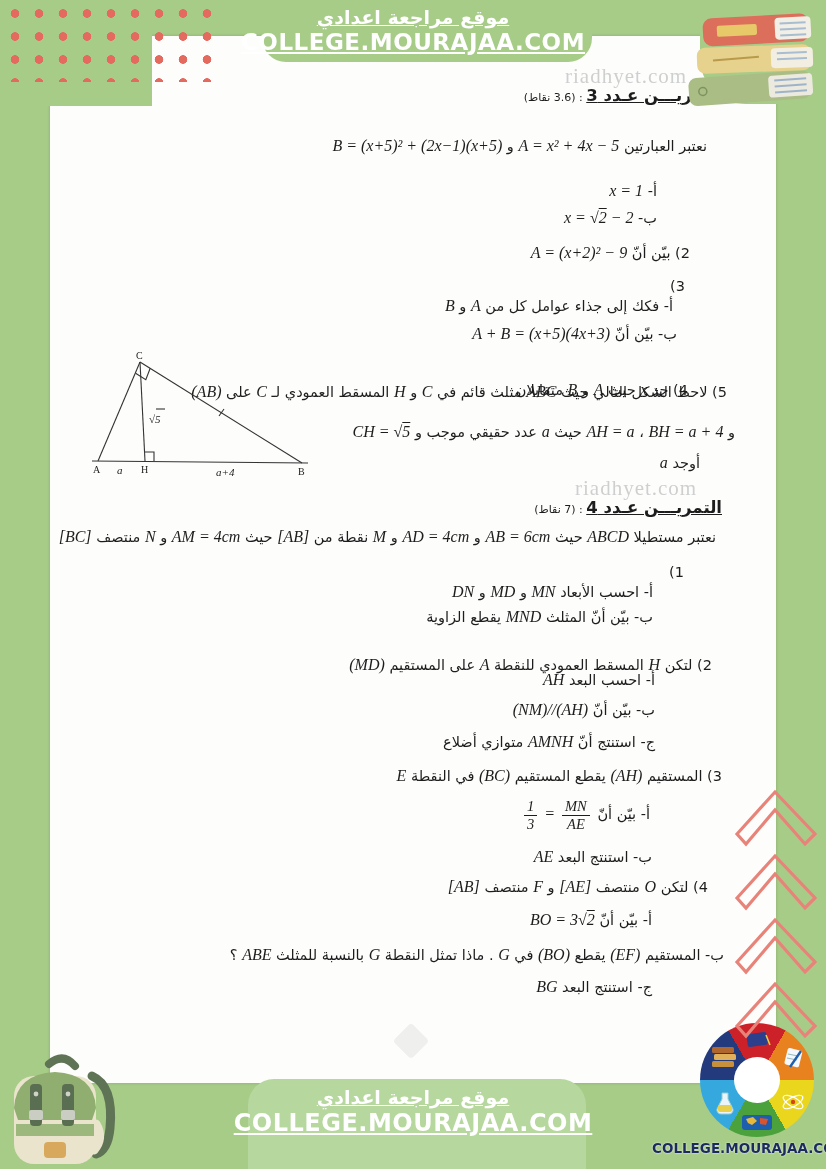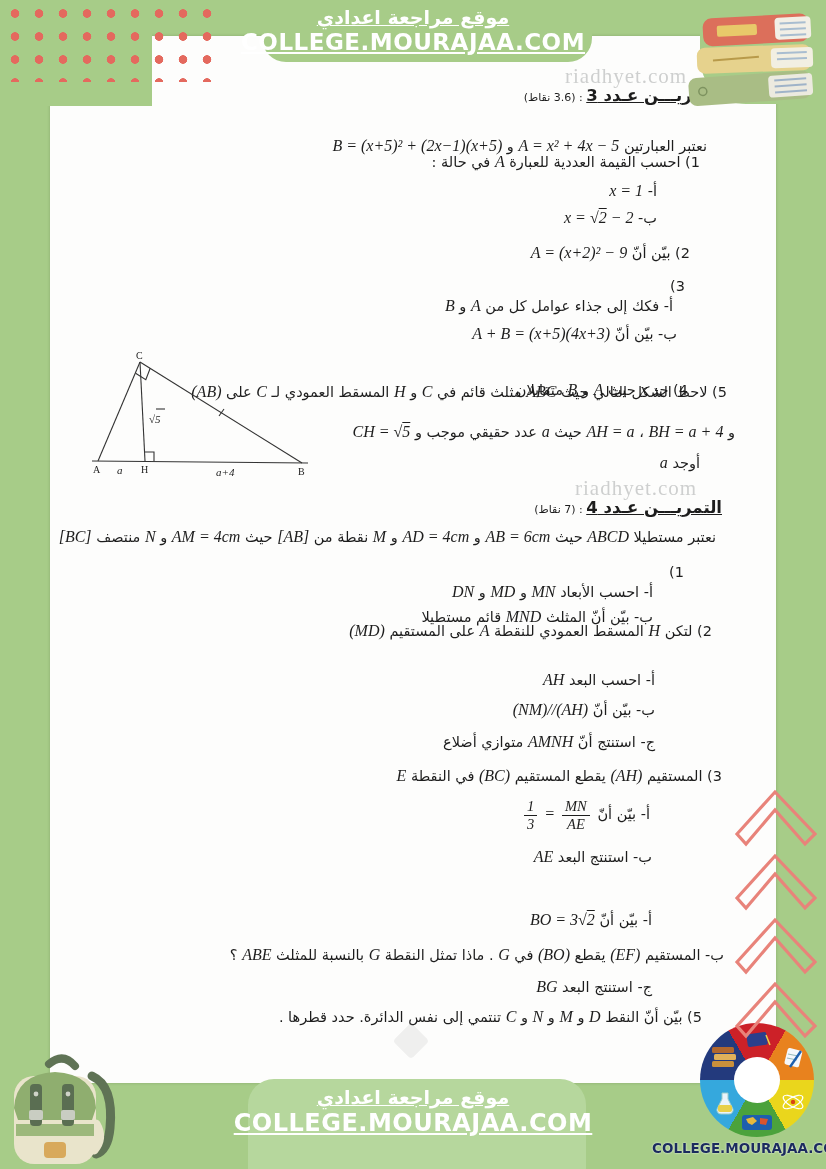--- a/index.html
+++ b/index.html
@@ -67,21 +67,20 @@
 <div class="page">
 
   <div class="paper">
 
     <div class="wm" style="left:515px;top:28px;">riadhyet.com</div>
 
     <div class="line title-line" style="top:50px;right:54px;">
       <span class="t ar">التمريـــن عـدد 3</span><span class="pts ar"> : (3.6 نقاط)</span>
     </div>
     <div class="line" style="top:85px;right:69px;margin-top:16px;"><span class="ar">نعتبر العبارتين </span><span class="math">A = x² + 4x − 5</span><span class="ar"> و </span><span class="math">B = (x+5)² + (2x−1)(x+5)</span></div>
-    <div class="line" style="top:117px;right:76px;"><span class="ar">1) احسب القيمة العددية للعبارة </span><span class="math">A</span><span class="ar"> في حالة :</span></div>
     <div class="line" style="top:146px;right:119px;margin-left:16px;"><span class="ar">أ- </span><span class="math">x = 1</span></div>
     <div class="line" style="top:173px;right:119px;"><span class="ar">ب- </span><span class="math">x = </span><span class="math">√<span class="ov">2</span></span><span class="math"> − 2</span></div>
     <div class="line" style="top:208px;right:86px;"><span class="ar">2) بيّن أنّ </span><span class="math">A = (x+2)² − 9</span></div>
     <div class="line" style="top:242px;right:91px;"><span class="ar">3)</span></div>
     <div class="line" style="top:261px;right:103px;"><span class="ar">أ- فكك إلى جذاء عوامل كل من </span><span class="math">A</span><span class="ar"> و </span><span class="math">B</span></div>
     <div class="line" style="top:289px;right:99px;"><span class="ar">ب- بيّن أنّ </span><span class="math">A + B = (x+5)(4x+3)</span></div>
     <div class="line" style="top:321px;right:88px;margin-top:24px;"><span class="ar">4) جد </span><span class="math">x</span><span class="ar"> حيث </span><span class="math">A</span><span class="ar"> و </span><span class="math">B</span><span class="ar"> متقابلان</span></div>
     <div class="line" style="top:347px;right:49px;"><span class="ar">5) لاحظ الشكل التالي حيث </span><span class="math">ABC</span><span class="ar"> مثلث قائم في </span><span class="math">C</span><span class="ar"> و </span><span class="math">H</span><span class="ar"> المسقط العمودي لـ </span><span class="math">C</span><span class="ar"> على </span><span class="math">(AB)</span></div>
     <div class="line" style="top:387px;right:41px;"><span class="ar">و </span><span class="math">AH = a</span><span class="ar"> ، </span><span class="math">BH = a + 4</span><span class="ar"> حيث </span><span class="math">a</span><span class="ar"> عدد حقيقي موجب و </span><span class="math">CH = </span><span class="math">√<span class="ov">5</span></span></div>
     <div class="line" style="top:418px;right:76px;"><span class="ar">أوجد </span><span class="math">a</span></div>
@@ -107,38 +106,38 @@
     </svg>
 
     <div class="wm" style="left:525px;top:440px;">riadhyet.com</div>
 
     <div class="line title-line" style="top:462px;right:54px;">
       <span class="t ar">التمريـــن عـدد 4</span><span class="pts ar"> : (7 نقاط)</span>
     </div>
     <div class="line" style="top:492px;right:60px;"><span class="ar">نعتبر مستطيلا </span><span class="math">ABCD</span><span class="ar"> حيث </span><span class="math">AB = 6cm</span><span class="ar"> و </span><span class="math">AD = 4cm</span><span class="ar"> و </span><span class="math">M</span><span class="ar"> نقطة من </span><span class="math">[AB]</span><span class="ar"> حيث </span><span class="math">AM = 4cm</span><span class="ar"> و </span><span class="math">N</span><span class="ar"> منتصف </span><span class="math">[BC]</span></div>
     <div class="line" style="top:528px;right:92px;"><span class="ar">1)</span></div>
     <div class="line" style="top:547px;right:123px;"><span class="ar">أ- احسب الأبعاد </span><span class="math">MN</span><span class="ar"> و </span><span class="math">MD</span><span class="ar"> و </span><span class="math">DN</span></div>
-    <div class="line" style="top:572px;right:123px;"><span class="ar">ب- بيّن أنّ المثلث </span><span class="math">MND</span><span class="ar"> قائم مستطيلا</span></div>
-    <div class="line" style="top:586px;right:64px;"><span class="ar">2) لتكن </span><span class="math">H</span><span class="ar"> المسقط العمودي للنقطة </span><span class="math">A</span><span class="ar"> على المستقيم </span><span class="math">(MD)</span></div>
+    <div class="line" style="top:572px;right:123px;"><span class="ar">ب- بيّن أنّ المثلث </span><span class="math">MND</span><span class="ar"> يقطع الزاوية</span></div>
+    <div class="line" style="top:620px;right:64px;"><span class="ar">2) لتكن </span><span class="math">H</span><span class="ar"> المسقط العمودي للنقطة </span><span class="math">A</span><span class="ar"> على المستقيم </span><span class="math">(MD)</span></div>
     <div class="line" style="top:635px;right:121px;"><span class="ar">أ- احسب البعد </span><span class="math">AH</span></div>
     <div class="line" style="top:665px;right:121px;"><span class="ar">ب- بيّن أنّ </span><span class="math">(NM)//(AH)</span></div>
     <div class="line" style="top:697px;right:121px;"><span class="ar">ج- استنتج أنّ </span><span class="math">AMNH</span><span class="ar"> متوازي أضلاع</span></div>
     <div class="line" style="top:731px;right:54px;"><span class="ar">3) المستقيم </span><span class="math">(AH)</span><span class="ar"> يقطع المستقيم </span><span class="math">(BC)</span><span class="ar"> في النقطة </span><span class="math">E</span></div>
     <div class="line" style="top:762px;right:126px;"><span class="ar">أ- بيّن أنّ </span><span class="frac">
           <span class="fn">MN</span>
           <span class="fd">AE</span>
         </span><span class="math"> = </span><span class="frac">
           <span class="fn">1</span>
           <span class="fd">3</span>
         </span></div>
     <div class="line" style="top:812px;right:124px;"><span class="ar">ب- استنتج البعد </span><span class="math">AE</span></div>
+    <div class="line" style="top:842px;right:68px;"><span class="ar">4) لتكن </span><span class="math">O</span><span class="ar"> منتصف </span><span class="math">[AE]</span><span class="ar"> و </span><span class="math">F</span><span class="ar"> منتصف </span><span class="math">[AB]</span></div>
     <div class="line" style="top:875px;right:124px;"><span class="ar">أ- بيّن أنّ </span><span class="math">BO = 3</span><span class="math">√<span class="ov">2</span></span></div>
     <div class="line" style="top:910px;right:52px;"><span class="ar">ب- المستقيم </span><span class="math">(EF)</span><span class="ar"> يقطع </span><span class="math">(BO)</span><span class="ar"> في </span><span class="math">G</span><span class="ar"> . ماذا تمثل النقطة </span><span class="math">G</span><span class="ar"> بالنسبة للمثلث </span><span class="math">ABE</span><span class="ar"> ؟</span></div>
     <div class="line" style="top:942px;right:124px;"><span class="ar">ج- استنتج البعد </span><span class="math">BG</span></div>
-    <div class="line" style="top:972px;right:74px;"><span class="ar">5) بيّن أنّ النقط </span><span class="math">D</span><span class="ar"> و </span><span class="math">M</span><span class="ar"> و </span><span class="math">N</span><span class="ar"> و </span><span class="math">C</span><span class="ar"> تنتمي إلى نفس الدائرة. حدد قطرها .</span></div>
 
     <div class="diamond" style="left:348px;top:992px;"></div>
   </div>
 
   <div class="corner-tl"></div>
   <div class="dots"></div>
   <div class="corner-tr"></div>
   <div class="band-tab"></div>
 
   <div class="head-text">

